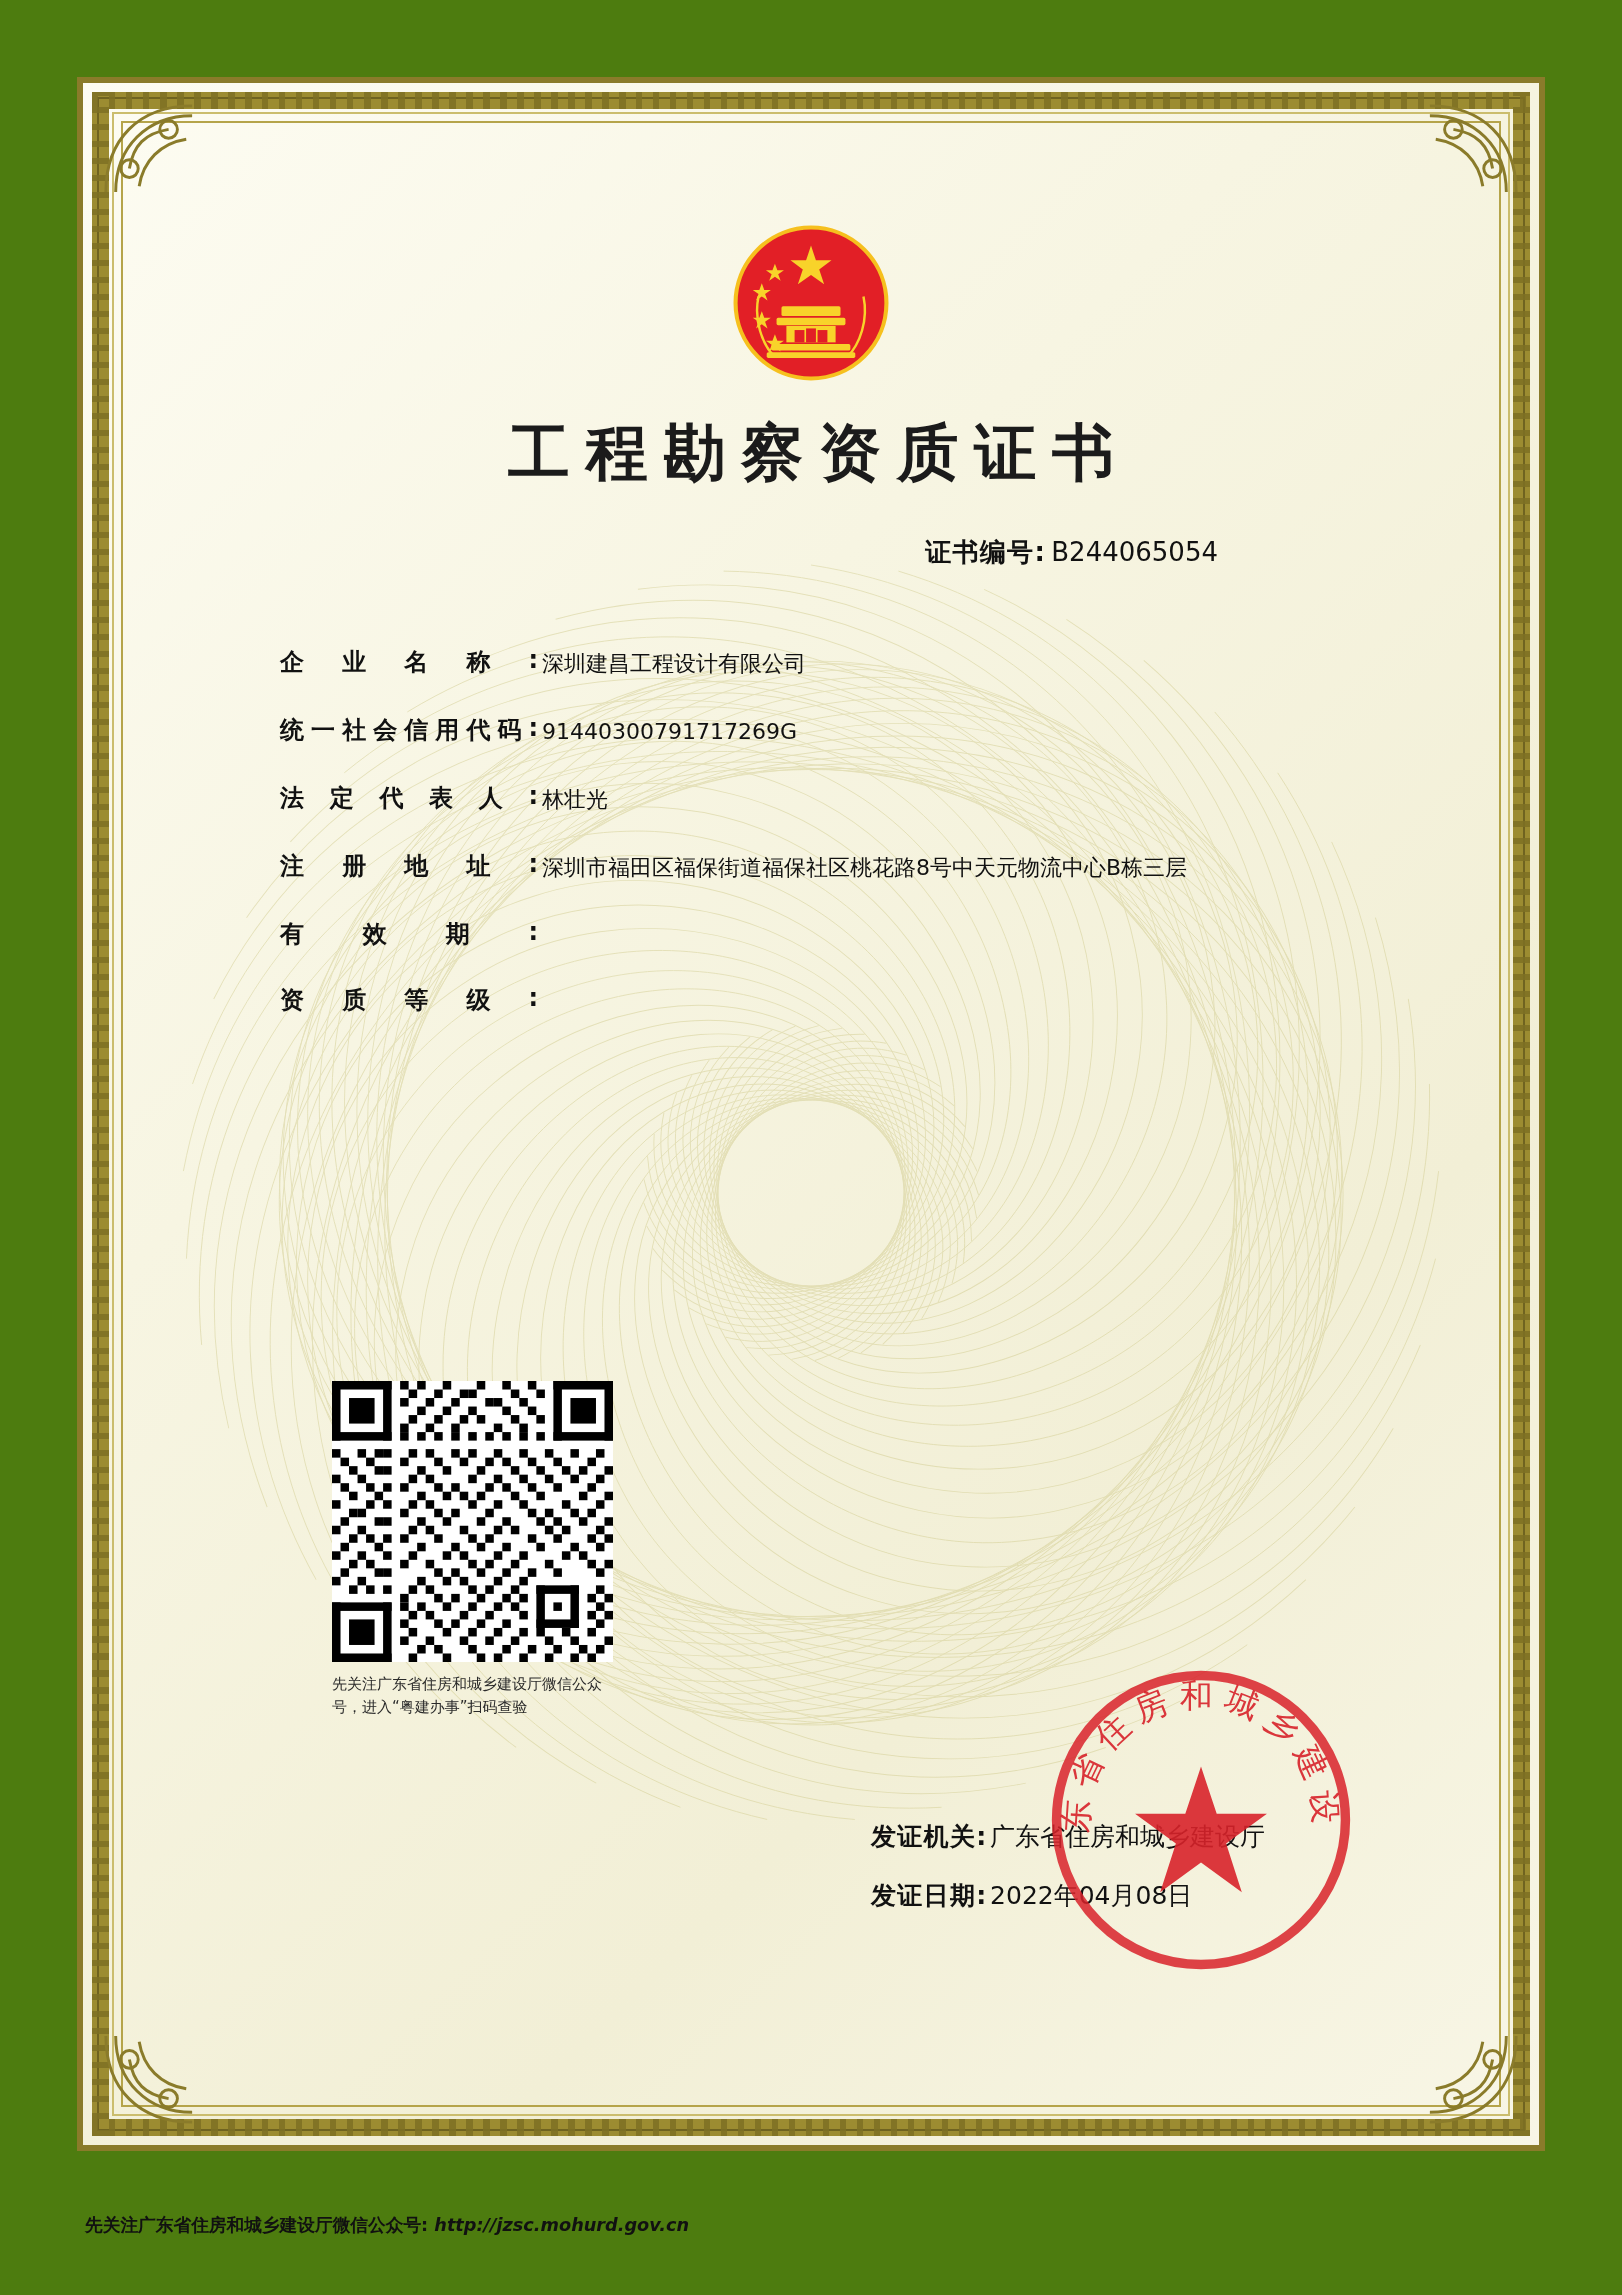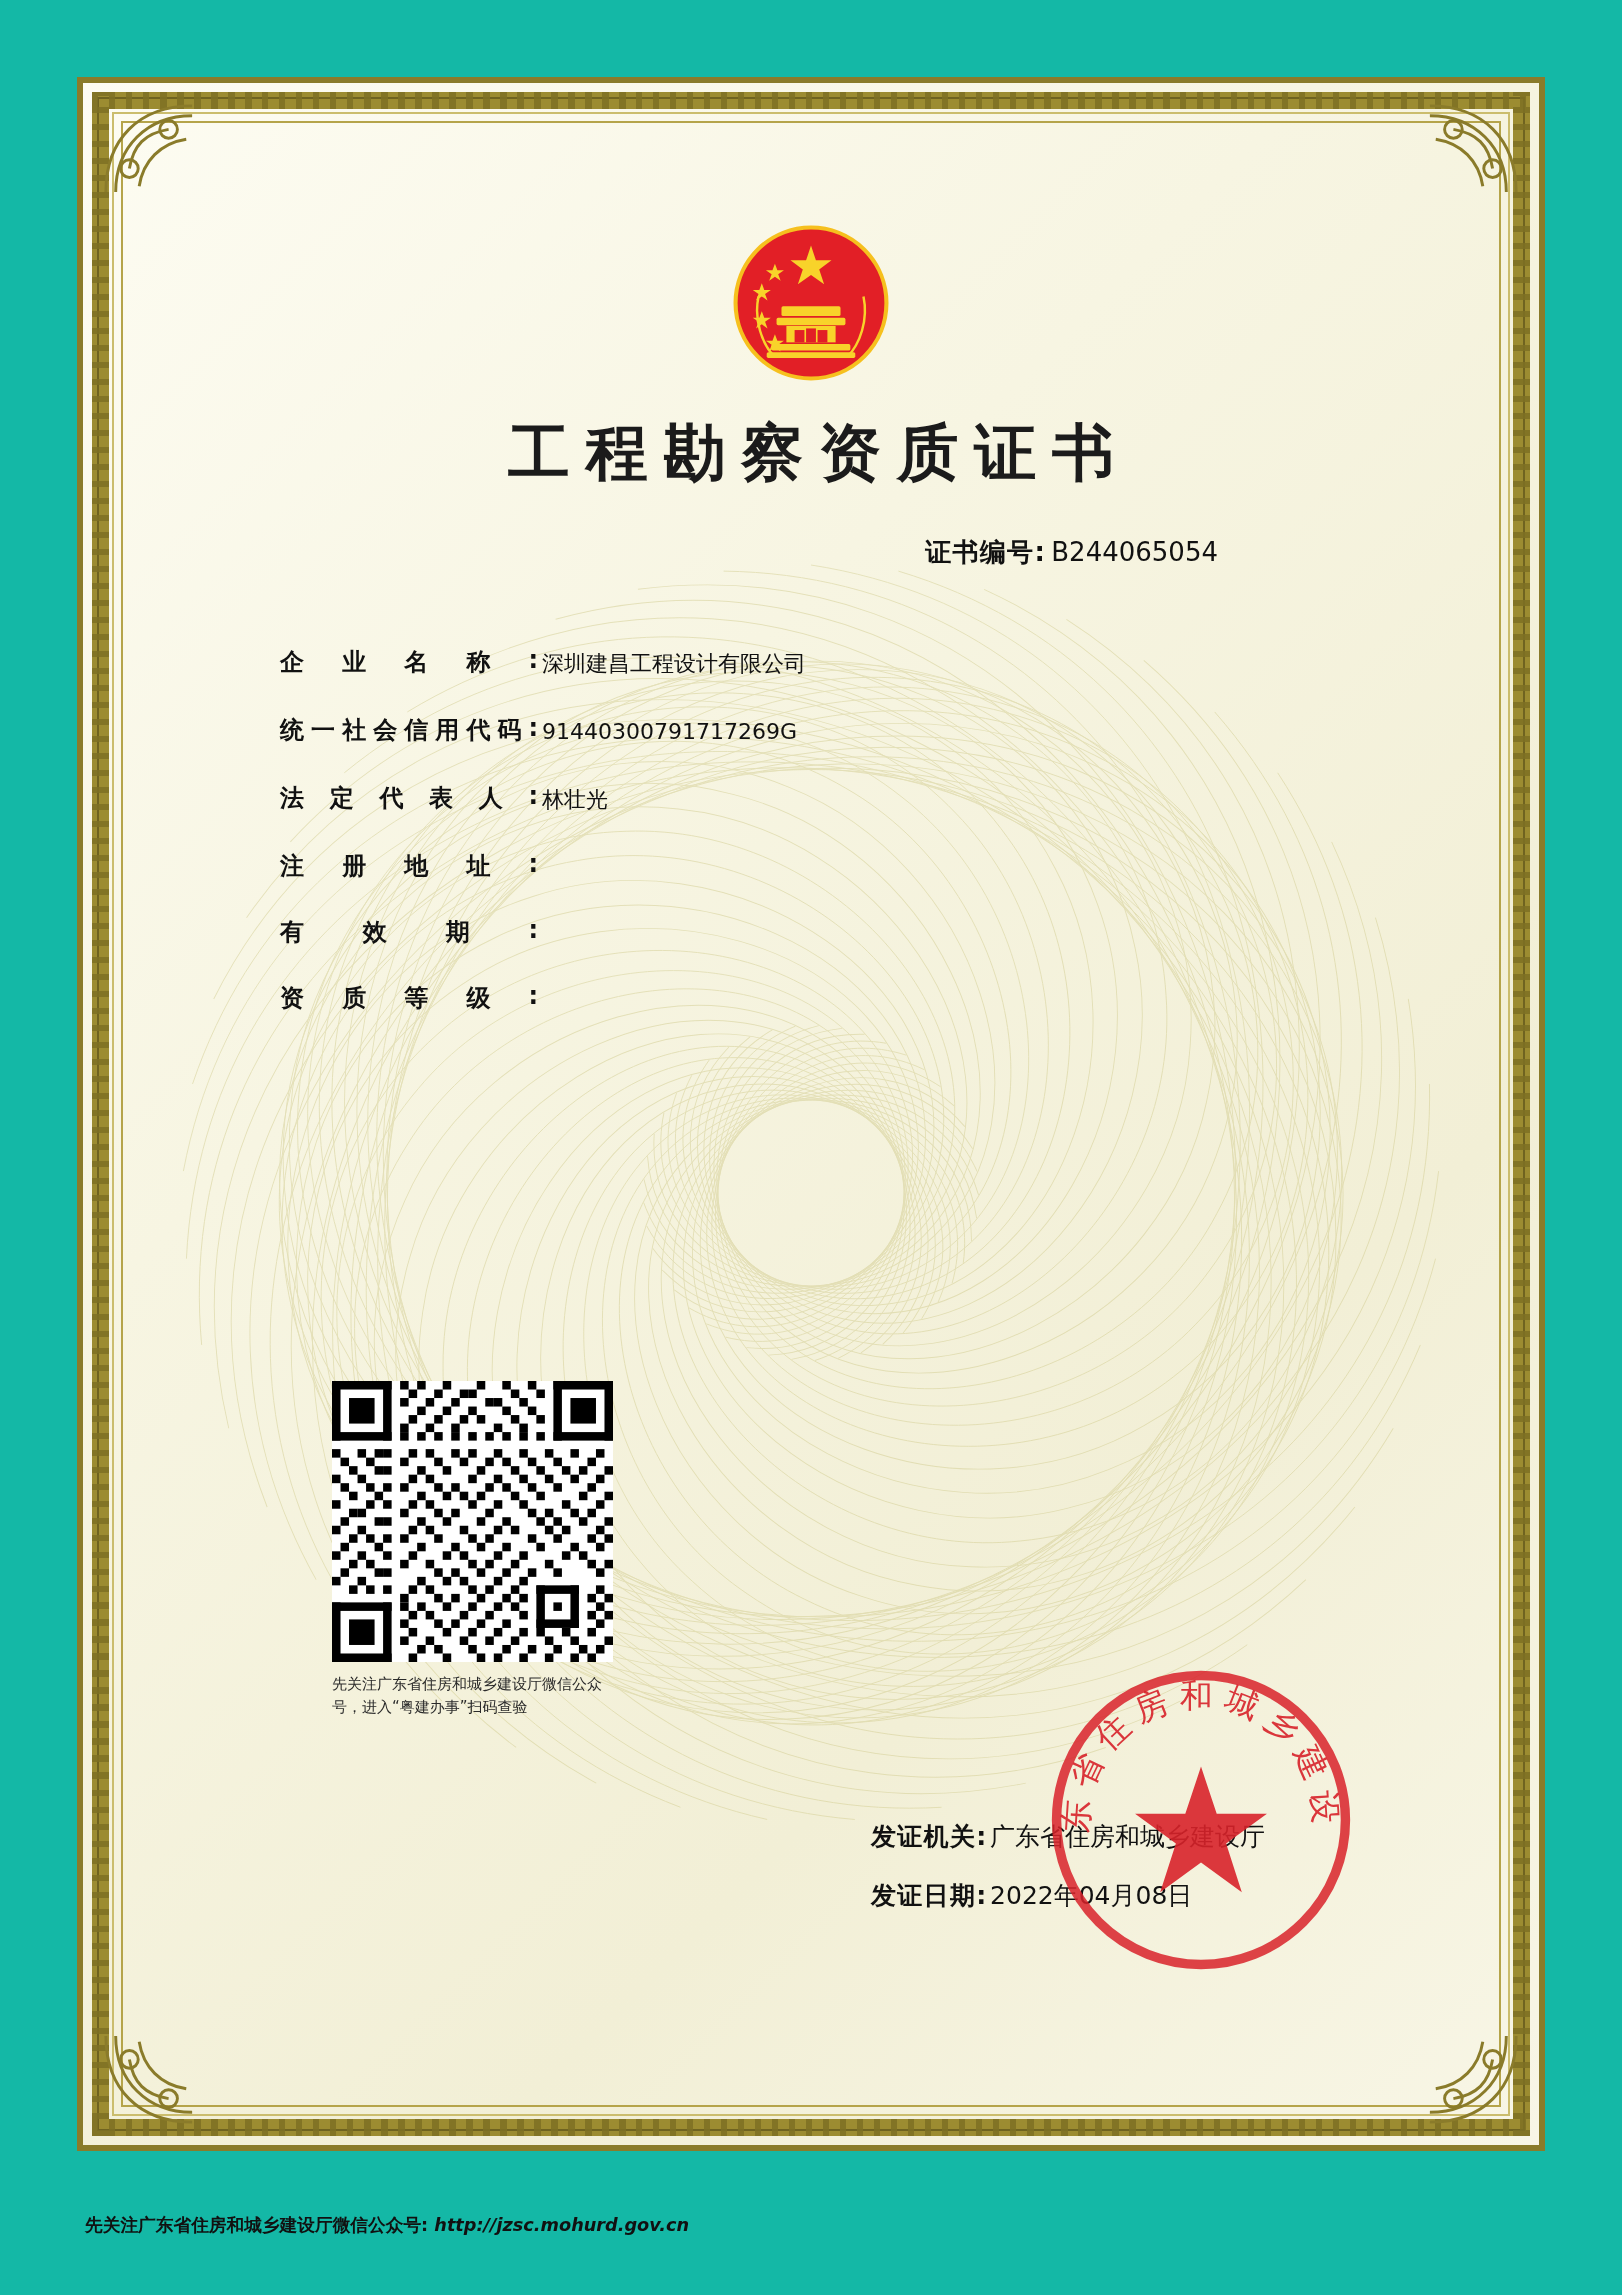--- a/index.html
+++ b/index.html
@@ -4,21 +4,21 @@
 <title>工程勘察资质证书</title>
 <style>
   html,body{margin:0;padding:0;background:#ffffff;}
   body{
     width:1622px;height:2295px;
     font-family:"DejaVu Sans","Liberation Sans",sans-serif;
     position:relative;overflow:hidden;
   }
   .page{
     position:absolute;inset:0;
-    background:#14b8a6;
+    background:#4d7c0f;
   }
 
   
   .frame-outer{
     position:absolute;
     left:77px;top:77px;right:77px;bottom:144px;
     border:6.5px solid #8a7b2a;
     background:
       linear-gradient(135deg,#fdfcf2 0%,#f7f5e2 35%,#f2efd6 70%,#f8f6e6 100%);
     box-sizing:border-box;
@@ -374,20 +374,21 @@
         </div>
 
         <div class="field">
           <span class="label">
             <span class="lchar">注</span>
               <span class="lchar">册</span>
               <span class="lchar">地</span>
               <span class="lchar">址</span>
               <span class="colon">:</span>
           </span>
+          <span class="value">深圳市福田区福保街道福保社区桃花路8号中天元物流中心B栋三层</span>
         </div>
 
         <div class="field">
           <span class="label">
             <span class="lchar">有</span>
               <span class="lchar">效</span>
               <span class="lchar">期</span>
               <span class="colon">:</span>
           </span>
         </div>

